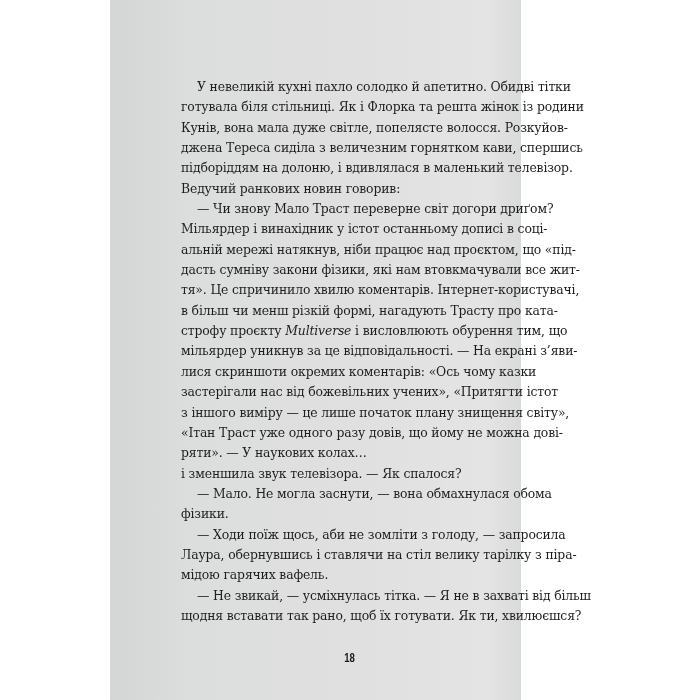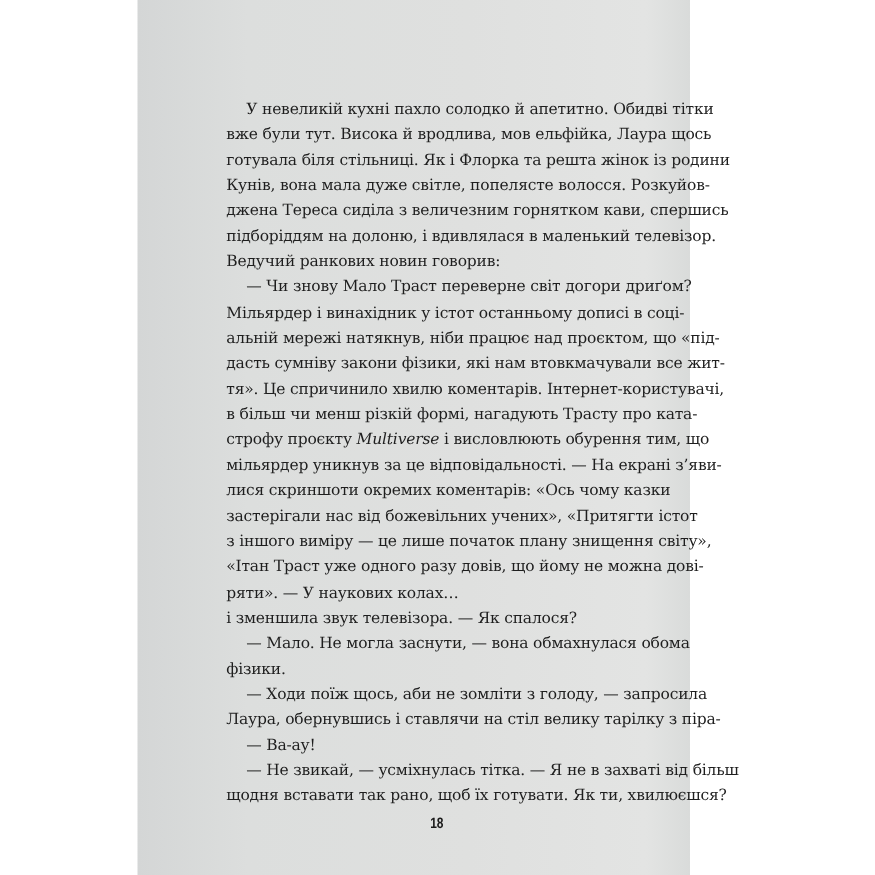--- a/index.html
+++ b/index.html
@@ -4,21 +4,21 @@
 <style>
   html, body { margin: 0; padding: 0; }
   body {
     width: 700px; height: 700px; overflow: hidden;
     background: #ffffff;
     position: relative;
   }
   .page {
     position: absolute;
     left: 110px; top: 0;
-    width: 442px; height: 700px;
+    width: 411px; height: 700px;
     background: linear-gradient(90deg, #d4d6d6 0%, #dcdedd 20%, #dfe0df 60%, #e3e4e3 92%, #d9dbda 100%);
   }
   .text-block {
     position: absolute;
     left: 71px; top: 77px;
     width: 353px;
     font-family: "DejaVu Serif", serif;
     font-size: 12.4px;
     line-height: 20.35px;
     color: #1e1e1e;
@@ -45,21 +45,20 @@
     color: #1a1a1a;
     transform: scaleX(0.8);
   }
 </style>
 </head>
 <body>
 
 <div class="page">
   <div class="text-block">
     <span class="line indent">У невеликій кухні пахло солодко й апетитно. Обидві тітки</span>
-    <span class="line">вже були тут. Висока й вродлива, мов ельфійка, Лаура щось</span>
     <span class="line">готувала біля стільниці. Як і Флорка та решта жінок із родини</span>
     <span class="line">Кунів, вона мала дуже світле, попелясте волосся. Розкуйов-</span>
     <span class="line">джена Тереса сиділа з величезним горнятком кави, спершись</span>
     <span class="line">підборіддям на долоню, і вдивлялася в маленький телевізор.</span>
     <span class="line last">Ведучий ранкових новин говорив:</span>
     <span class="line indent">— Чи знову Мало Траст переверне світ догори дриґом?</span>
     <span class="line">Мільярдер і винахідник у істот останньому дописі в соці-</span>
     <span class="line">альній мережі натякнув, ніби працює над проєктом, що «під-</span>
     <span class="line">дасть сумніву закони фізики, які нам втовкмачували все жит-</span>
     <span class="line">тя». Це спричинило хвилю коментарів. Інтернет-користувачі,</span>
@@ -69,18 +68,18 @@
     <span class="line">лися скриншоти окремих коментарів: «Ось чому казки</span>
     <span class="line">застерігали нас від божевільних учених», «Притягти істот</span>
     <span class="line">з іншого виміру — це лише початок плану знищення світу»,</span>
     <span class="line">«Ітан Траст уже одного разу довів, що йому не можна дові-</span>
     <span class="line last">ряти». — У наукових колах…</span>
     <span class="line last">і зменшила звук телевізора. — Як спалося?</span>
     <span class="line indent">— Мало. Не могла заснути, — вона обмахнулася обома</span>
     <span class="line last">фізики.</span>
     <span class="line indent">— Ходи поїж щось, аби не зомліти з голоду, — запросила</span>
     <span class="line">Лаура, обернувшись і ставлячи на стіл велику тарілку з піра-</span>
-    <span class="line indent last">— Ва-ау!</span>
+    <span class="line last">мідою гарячих вафель.</span>
     <span class="line indent">— Не звикай, — усміхнулась тітка. — Я не в захваті від більш</span>
     <span class="line">щодня вставати так рано, щоб їх готувати. Як ти, хвилюєшся?</span>
   </div>
   <div class="page-number">18</div>
 </div>
 
 </body></html>

